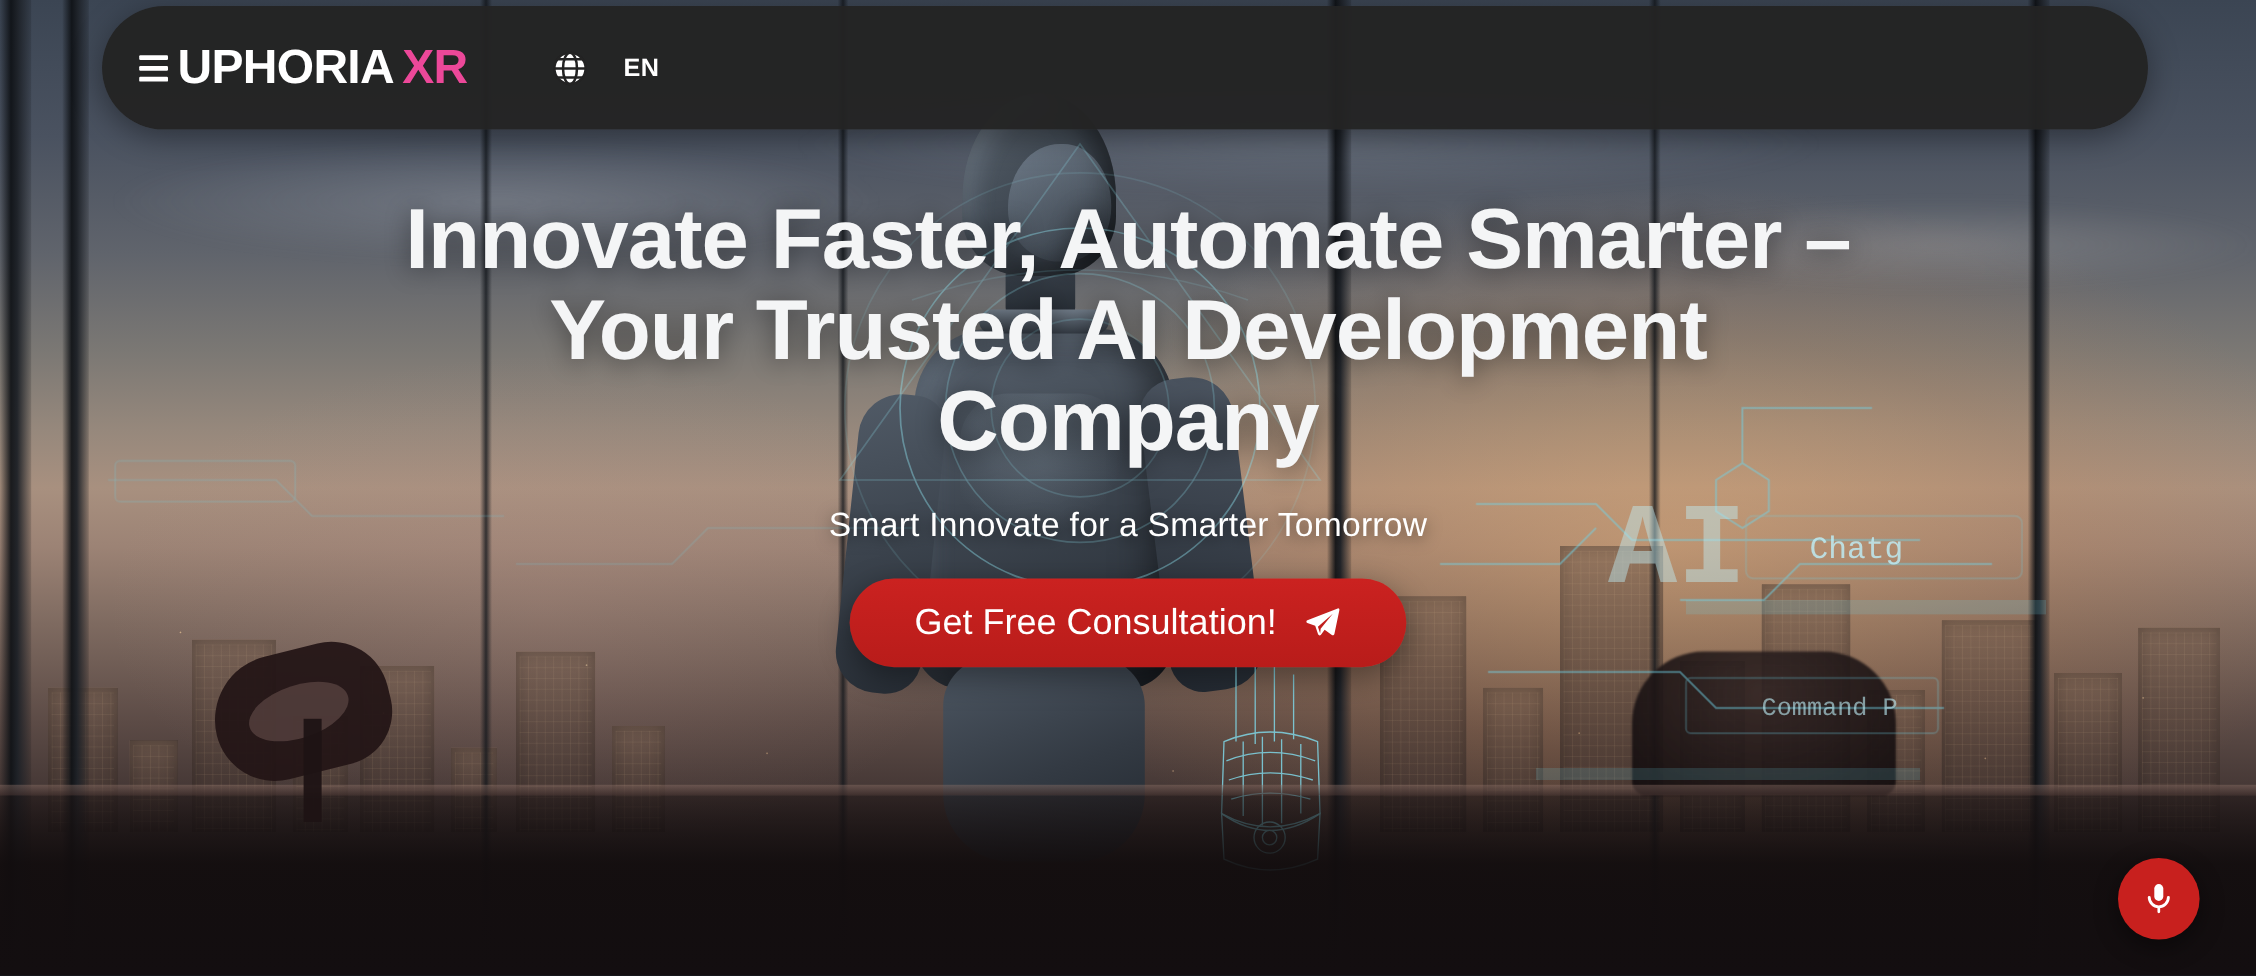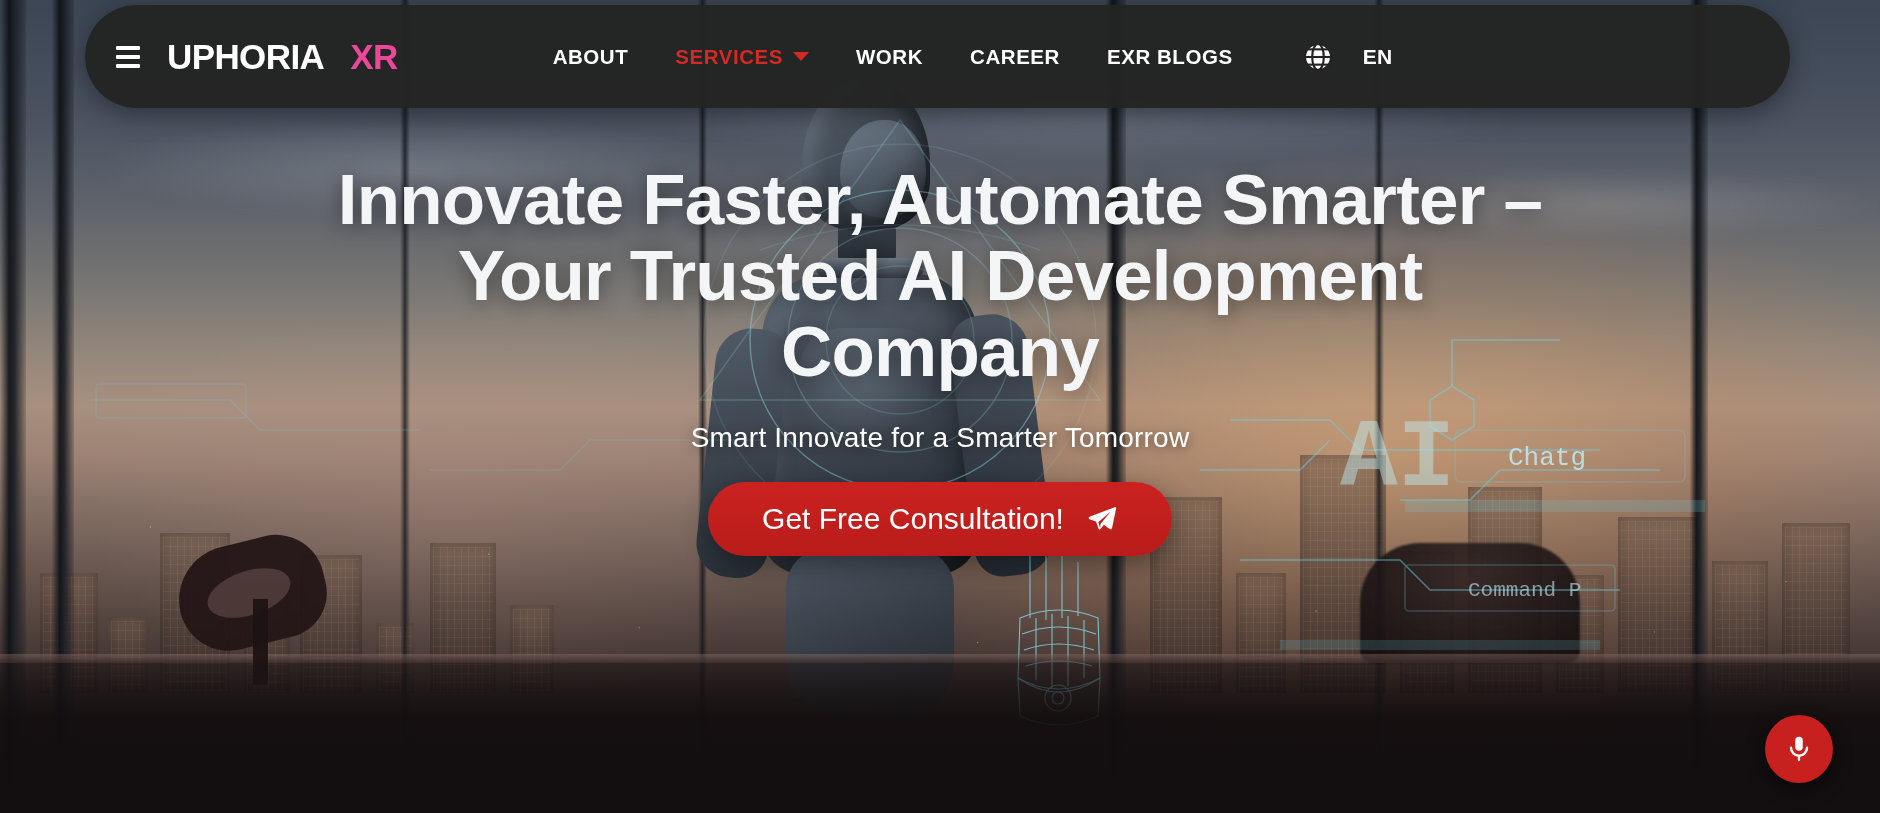--- a/index.html
+++ b/index.html
@@ -205,23 +205,23 @@
     position: absolute; left: 85px; top: 5px;
     width: 1705px; height: 103px;
     background: rgba(35,35,35,0.96);
     border-radius: 52px;
     display: flex; align-items: center;
     box-shadow: 0 6px 26px rgba(0,0,0,.38);
     z-index: 40;
   }
 
   .logo {
-    display: flex; align-items: center; gap: 26px;
+    display: flex; align-items: center; gap: 7px;
     margin-left: 31px;
-    font-size: 35px; font-weight: 700; letter-spacing: -0.6px;
+    font-size: 40px; font-weight: 700; letter-spacing: -0.6px;
     white-space: nowrap;
   }
   .logo-mark { display: inline-flex; flex-direction: column; gap: 5px; margin-right: 1px; }
   .logo-mark i { display: block; height: 4px; background: #ffffff; border-radius: 1px; }
   .logo-mark i:nth-child(1) { width: 24px; }
   .logo-mark i:nth-child(2) { width: 24px; }
   .logo-mark i:nth-child(3) { width: 24px; }
   .logo-main { color: #ffffff; font-weight: 600; }
   .logo-accent { color: #ec4899; font-weight: 800; }
 
@@ -423,38 +423,20 @@
     <div class="logo">
       <span class="logo-mark">
         <i></i>
           <i></i>
           <i></i>
       </span>
       <span class="logo-main">UPHORIA</span>
       <span class="logo-accent">XR</span>
     </div>
 
-    <nav class="menu">
-      <div class="menu-item">
-        <span>ABOUT</span>
-      </div>
-      <div class="menu-item active">
-        <span>SERVICES</span>
-        <span class="caret"></span>
-      </div>
-      <div class="menu-item">
-        <span>WORK</span>
-      </div>
-      <div class="menu-item">
-        <span>CAREER</span>
-      </div>
-      <div class="menu-item">
-        <span>EXR BLOGS</span>
-      </div>
-    </nav>
 
     <div class="lang">
       <svg class="globe" viewBox="0 0 24 24">
         <circle cx="12" cy="12" r="9.2" fill="#ffffff"></circle>
         <g stroke="#232323" stroke-width="1.5" fill="none">
           <circle cx="12" cy="12" r="9.2"></circle>
           <ellipse cx="12" cy="12" rx="4.1" ry="9.2"></ellipse>
           <line x1="2.8" y1="12" x2="21.2" y2="12"></line>
           <line x1="4.3" y1="6.6" x2="19.7" y2="6.6"></line>
           <line x1="4.3" y1="17.4" x2="19.7" y2="17.4"></line>

